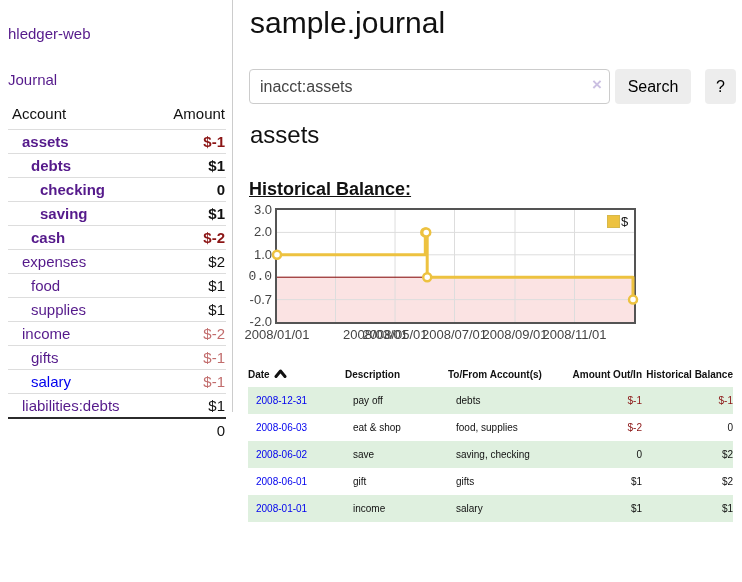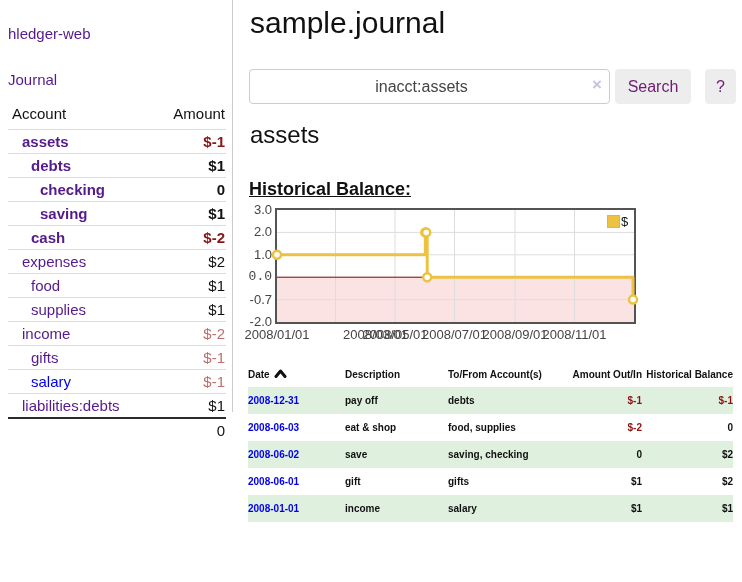--- a/index.html
+++ b/index.html
@@ -20,44 +20,44 @@
   a.acct.blue{color:#0000ee;}
   .emph{font-weight:bold;}
   td.bal{text-align:right;}
   .neg-strong{color:#8b1515;}
   .neg-soft{color:#c26d6d;}
 
   
   .page-title{position:absolute;left:250px;top:4px;font-size:30px;font-weight:400;margin:0;line-height:38px;}
   .search-input{position:absolute;left:249px;top:69px;width:361px;height:35px;box-sizing:border-box;
       border:1px solid #ccc;border-radius:4px;padding:0 26px 0 10px;font-size:16px;color:#444;
-      font-family:"Liberation Sans",sans-serif;text-align:center;}
+      font-family:"Liberation Sans",sans-serif;}
   .clear-x{position:absolute;left:592px;top:76px;font-size:17px;font-weight:bold;color:#cbc0e2;cursor:pointer;line-height:1;}
   .btn{position:absolute;top:69px;height:35px;background:#ededed;border:none;border-radius:4px;
-      font-size:16px;color:#701a75;font-family:"Liberation Sans",sans-serif;cursor:pointer;}
+      font-size:16px;color:#000000;font-family:"Liberation Sans",sans-serif;cursor:pointer;}
   .btn-search{left:615px;width:76px;}
   .btn-help{left:705px;width:31px;}
   .acct-heading{position:absolute;left:250px;top:121px;font-size:24px;font-weight:400;margin:0;}
   .chart-label{position:absolute;left:249px;top:179px;font-size:18px;font-weight:bold;text-decoration:underline;}
 
   
   .chart-wrap{position:absolute;left:246px;top:203px;width:396px;height:140px;}
   .chart-border{position:absolute;left:29px;top:5px;width:357px;height:112px;border:2px solid #545454;}
   .chart-svg{position:absolute;left:31px;top:7px;overflow:visible;}
   .ytick{position:absolute;left:0;width:26px;text-align:right;font-size:13px;color:#444;height:16px;line-height:16px;}
   .xtick{position:absolute;top:124px;transform:translateX(-50%);font-size:13px;color:#444;white-space:nowrap;}
   .legend{position:absolute;left:361px;top:11px;display:flex;align-items:center;}
   .legend-swatch{display:inline-block;width:13px;height:13px;border:1px solid #d7b84a;box-sizing:border-box;}
   .legend-label{font-size:13px;color:#111;margin-left:1px;}
 
   
   .reg-table{position:absolute;left:248px;top:363px;width:485px;border-collapse:collapse;
       table-layout:fixed;font-size:10px;line-height:19px;}
   .reg-table th{font-weight:bold;text-align:left;vertical-align:top;padding:2px 8px 3px 0;}
-  .reg-table td{vertical-align:top;padding:4px 8px 4px 0;font-weight:bold;}
+  .reg-table td{vertical-align:top;padding:4px 8px 4px 8px;}
   .reg-table th.r,.reg-table td.r{text-align:right;padding-right:0;}
   .reg-table tr.shaded{background:#dff0df;}
   .reg-table a.date-link{color:#0000ee;text-decoration:none;}
   .sort-icon{display:inline-block;vertical-align:-1px;margin-left:4px;}
 </style>
 </head>
 <body>
 
 <div id="app">
 

